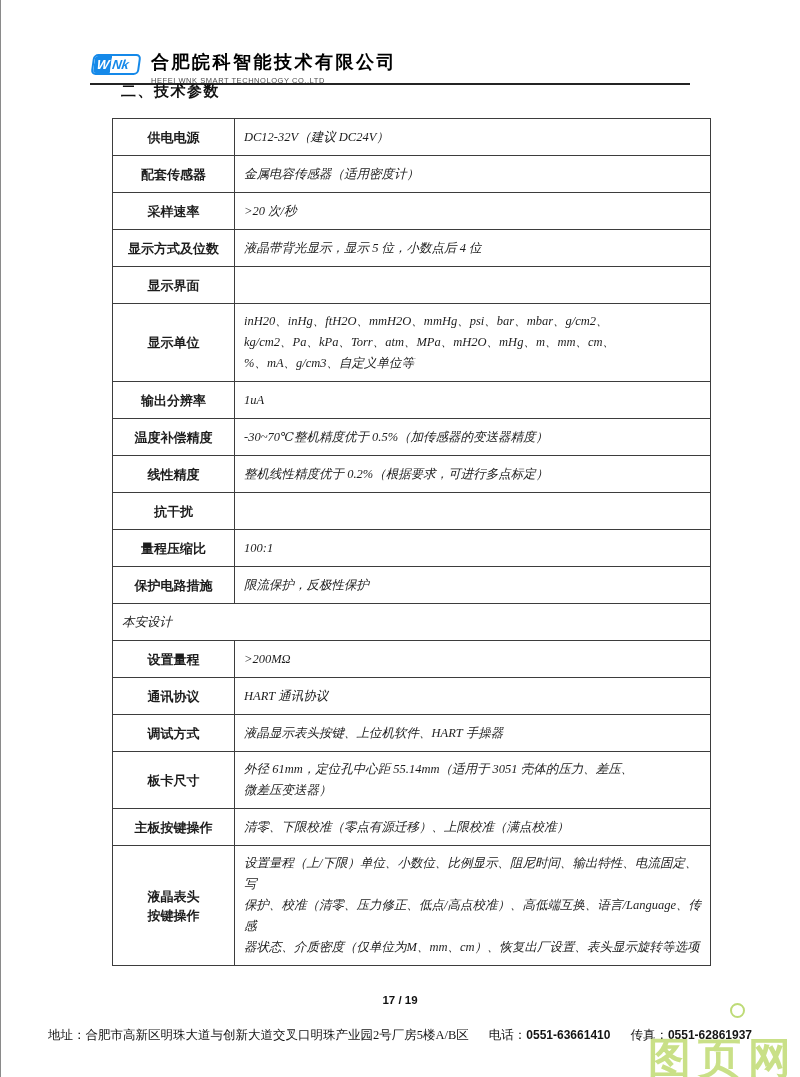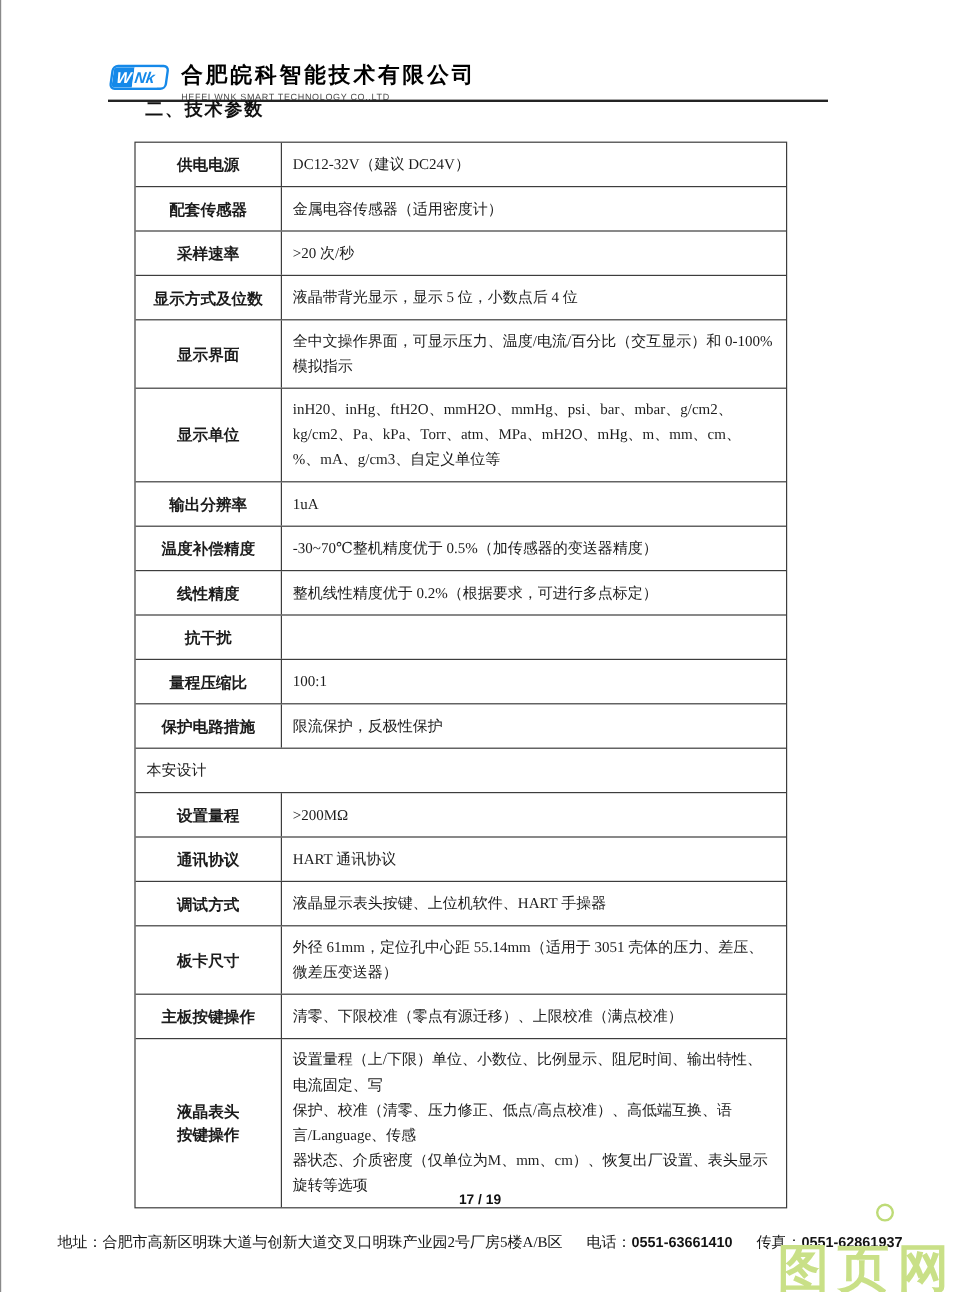--- a/index.html
+++ b/index.html
@@ -25,31 +25,31 @@
     font-family:"Liberation Serif","DejaVu Serif",serif; margin-top:4px;
   }
   .company-en {
     font-size:7.5px; letter-spacing:0.55px; color:#4c4c4c; margin-top:2px;
     font-family:"Liberation Sans","DejaVu Sans",sans-serif;
   }
   .header-rule { position:absolute; top:83px; left:90px; width:600px; height:2px; background:#242424; }
   
   .section-title { position:absolute; top:82px; left:121px; font-size:15px; font-weight:bold; letter-spacing:1.5px; color:#111111; }
   
-  .spec-table { position:absolute; top:118px; left:112px; width:544px; border:1px solid #3d3d3d; background:#ffffff; }
+  .spec-table { position:absolute; top:118px; left:112px; width:599px; border:1px solid #3d3d3d; background:#ffffff; }
   .spec-row { display:flex; border-bottom:1px solid #3d3d3d; min-height:37px; }
   .spec-row:last-child { border-bottom:none; }
   .cell-label {
     width:122px; flex:0 0 122px; border-right:1px solid #3d3d3d;
     display:flex; align-items:center; justify-content:center; text-align:center;
     font-weight:bold; font-size:13px; padding:6px 4px; white-space:pre-line; line-height:19px;
   }
   .cell-value {
     flex:1 1 auto; display:flex; align-items:center;
-    font-size:12.5px; line-height:21px; padding:7px 9px; white-space:pre-line;
+    font-size:12.5px; line-height:21px; padding:7px 9px; white-space:pre-line;font-style:italic;
   }
   
   .footer-page {
     position:absolute; top:994px; left:0; width:100%; text-align:center;
     font-family:"Liberation Sans","DejaVu Sans",sans-serif; font-weight:bold; font-size:11.5px; color:#111111;
   }
   .footer-line {
     position:absolute; top:1027px; left:0; width:100%;
     display:flex; justify-content:center; gap:20px; font-size:12.5px; color:#141414; white-space:nowrap;
   }
@@ -96,22 +96,20 @@
       <div class="spec-row">
       <div class="cell-label">采样速率</div>
       <div class="cell-value">&gt;20 次/秒</div>
     </div>
       <div class="spec-row">
       <div class="cell-label">显示方式及位数</div>
       <div class="cell-value">液晶带背光显示，显示 5 位，小数点后 4 位</div>
     </div>
       <div class="spec-row">
       <div class="cell-label">显示界面</div>
-      <div class="cell-value">全中文操作界面，可显示压力、温度/电流/百分比（交互显示）和 0-100%
-模拟指示</div>
     </div>
       <div class="spec-row">
       <div class="cell-label">显示单位</div>
       <div class="cell-value">inH20、inHg、ftH2O、mmH2O、mmHg、psi、bar、mbar、g/cm2、
 kg/cm2、Pa、kPa、Torr、atm、MPa、mH2O、mHg、m、mm、cm、
 %、mA、g/cm3、自定义单位等</div>
     </div>
       <div class="spec-row">
       <div class="cell-label">输出分辨率</div>
       <div class="cell-value">1uA</div>

